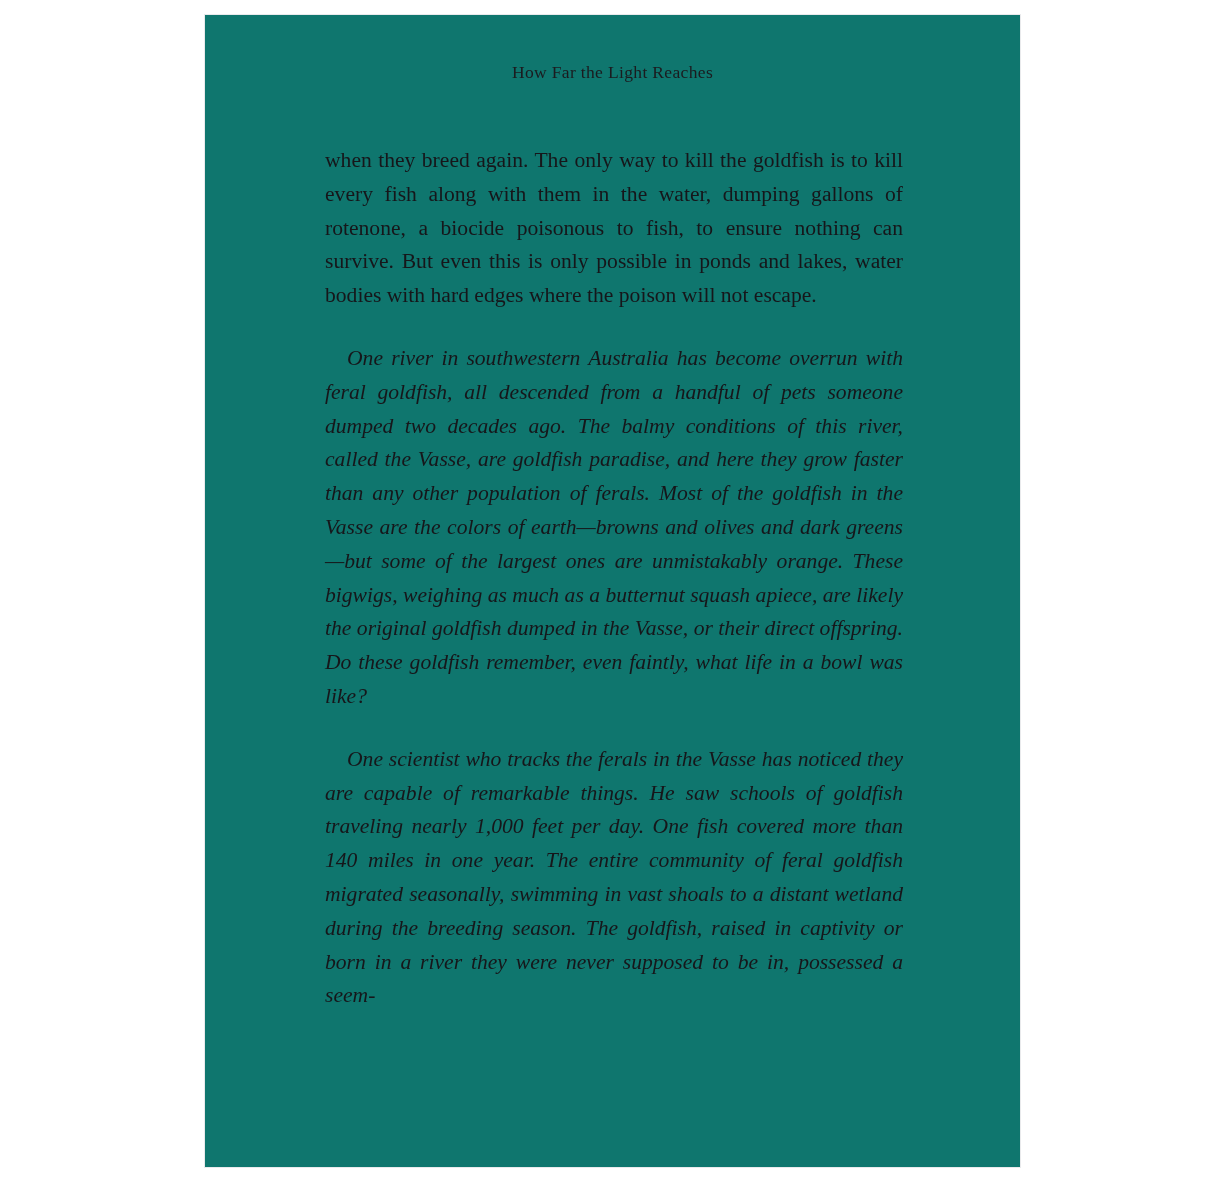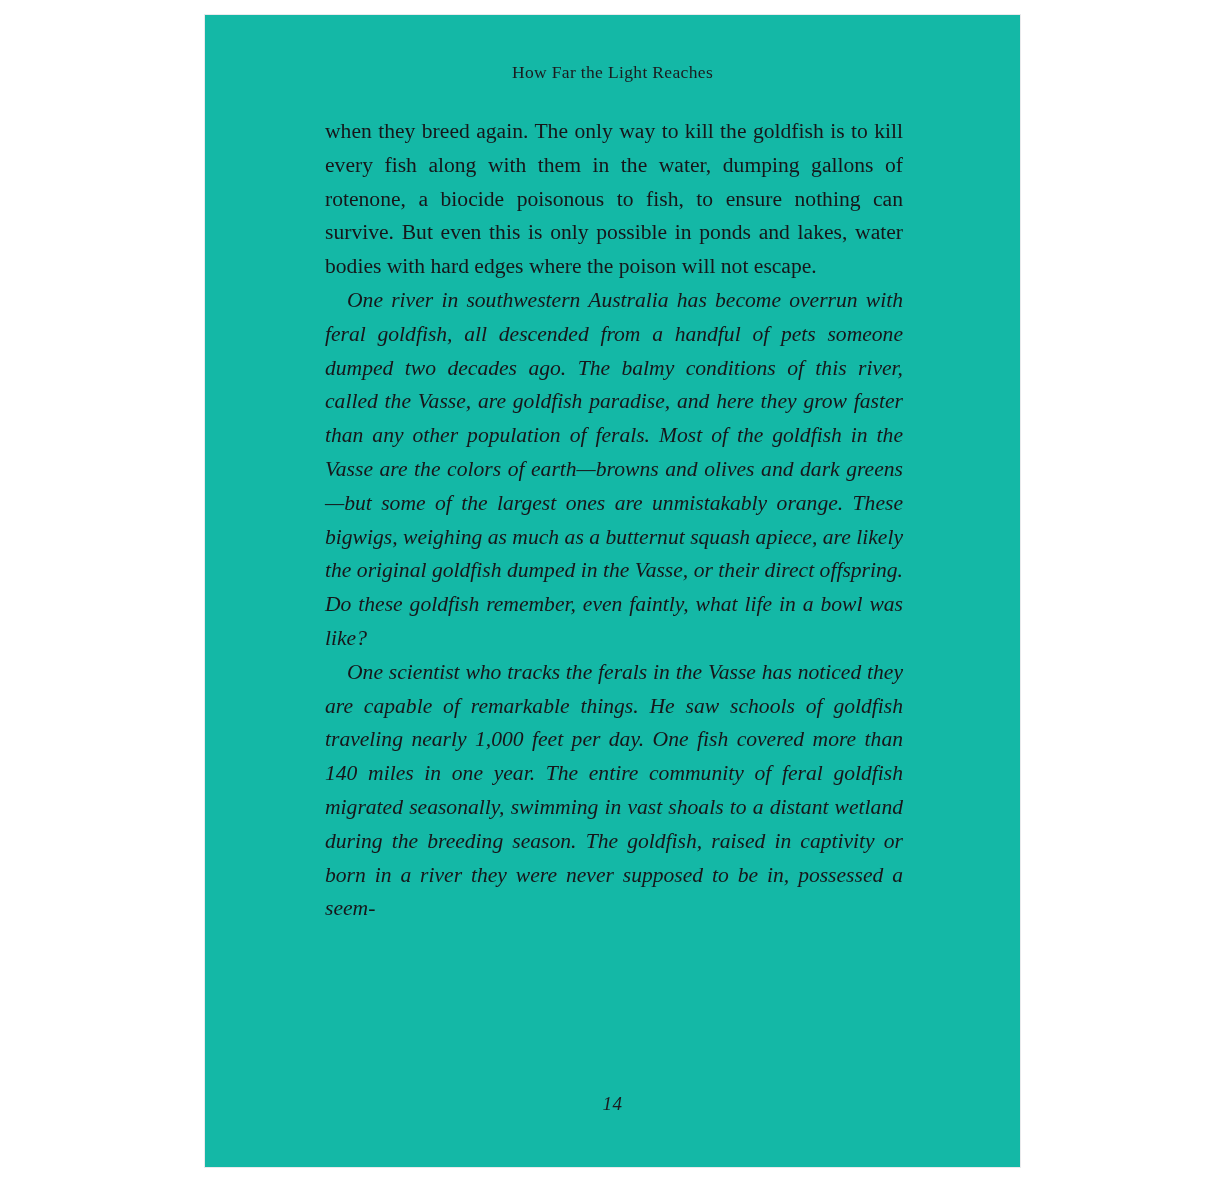--- a/index.html
+++ b/index.html
@@ -14,21 +14,21 @@
     -webkit-font-smoothing: antialiased;
   }
 
   
   .page-sheet {
     position: absolute;
     left: 204px;
     top: 14px;
     width: 817px;
     height: 1154px;
-    background: #14b8a6;
+    background: #0f766e;
     border: 1px solid #e9eaec;
     box-sizing: border-box;
   }
 
   
   .running-head {
     position: absolute;
     left: 0;
     right: 0;
     top: 47px;
@@ -58,21 +58,21 @@
   .text-column p {
     margin: 0;
     text-indent: 0;
   }
   .text-column p.indented {
     text-indent: 22px;
     font-style: italic;
   }
 
   
-  .text-column p { text-align-last: left; }
+  .text-column p { text-align-last: left; margin-top: 29px; }
 
   
   .folio {
     position: absolute;
     left: 0;
     right: 0;
     top: 1078px;
     text-align: center;
     font-style: italic;
     font-size: 19px;
@@ -86,15 +86,14 @@
 <div class="page-sheet">
 
   <div class="running-head">How Far the Light Reaches</div>
 
   <div class="text-column">
     <p>when they breed again. The only way to kill the goldfish is to kill every fish along with them in the water, dumping gallons of rotenone, a biocide poisonous to fish, to ensure nothing can survive. But even this is only possible in ponds and lakes, water bodies with hard edges where the poison will not escape.</p>
     <p class="indented">One river in southwestern Australia has become overrun with feral goldfish, all descended from a handful of pets someone dumped two decades ago. The balmy conditions of this river, called the Vasse, are goldfish paradise, and here they grow faster than any other population of ferals. Most of the goldfish in the Vasse are the colors of earth—browns and olives and dark greens—but some of the largest ones are unmistakably orange. These bigwigs, weighing as much as a butternut squash apiece, are likely the original goldfish dumped in the Vasse, or their direct offspring. Do these goldfish remember, even faintly, what life in a bowl was like?</p>
     <p class="indented">One scientist who tracks the ferals in the Vasse has noticed they are capable of remarkable things. He saw schools of goldfish traveling nearly 1,000 feet per day. One fish covered more than 140 miles in one year. The entire community of feral goldfish migrated seasonally, swimming in vast shoals to a distant wetland during the breeding season. The goldfish, raised in captivity or born in a river they were never supposed to be in, possessed a seem-</p>
   </div>
 
-  <div class="folio">14</div>
 
 </div>
 
 </body></html>

